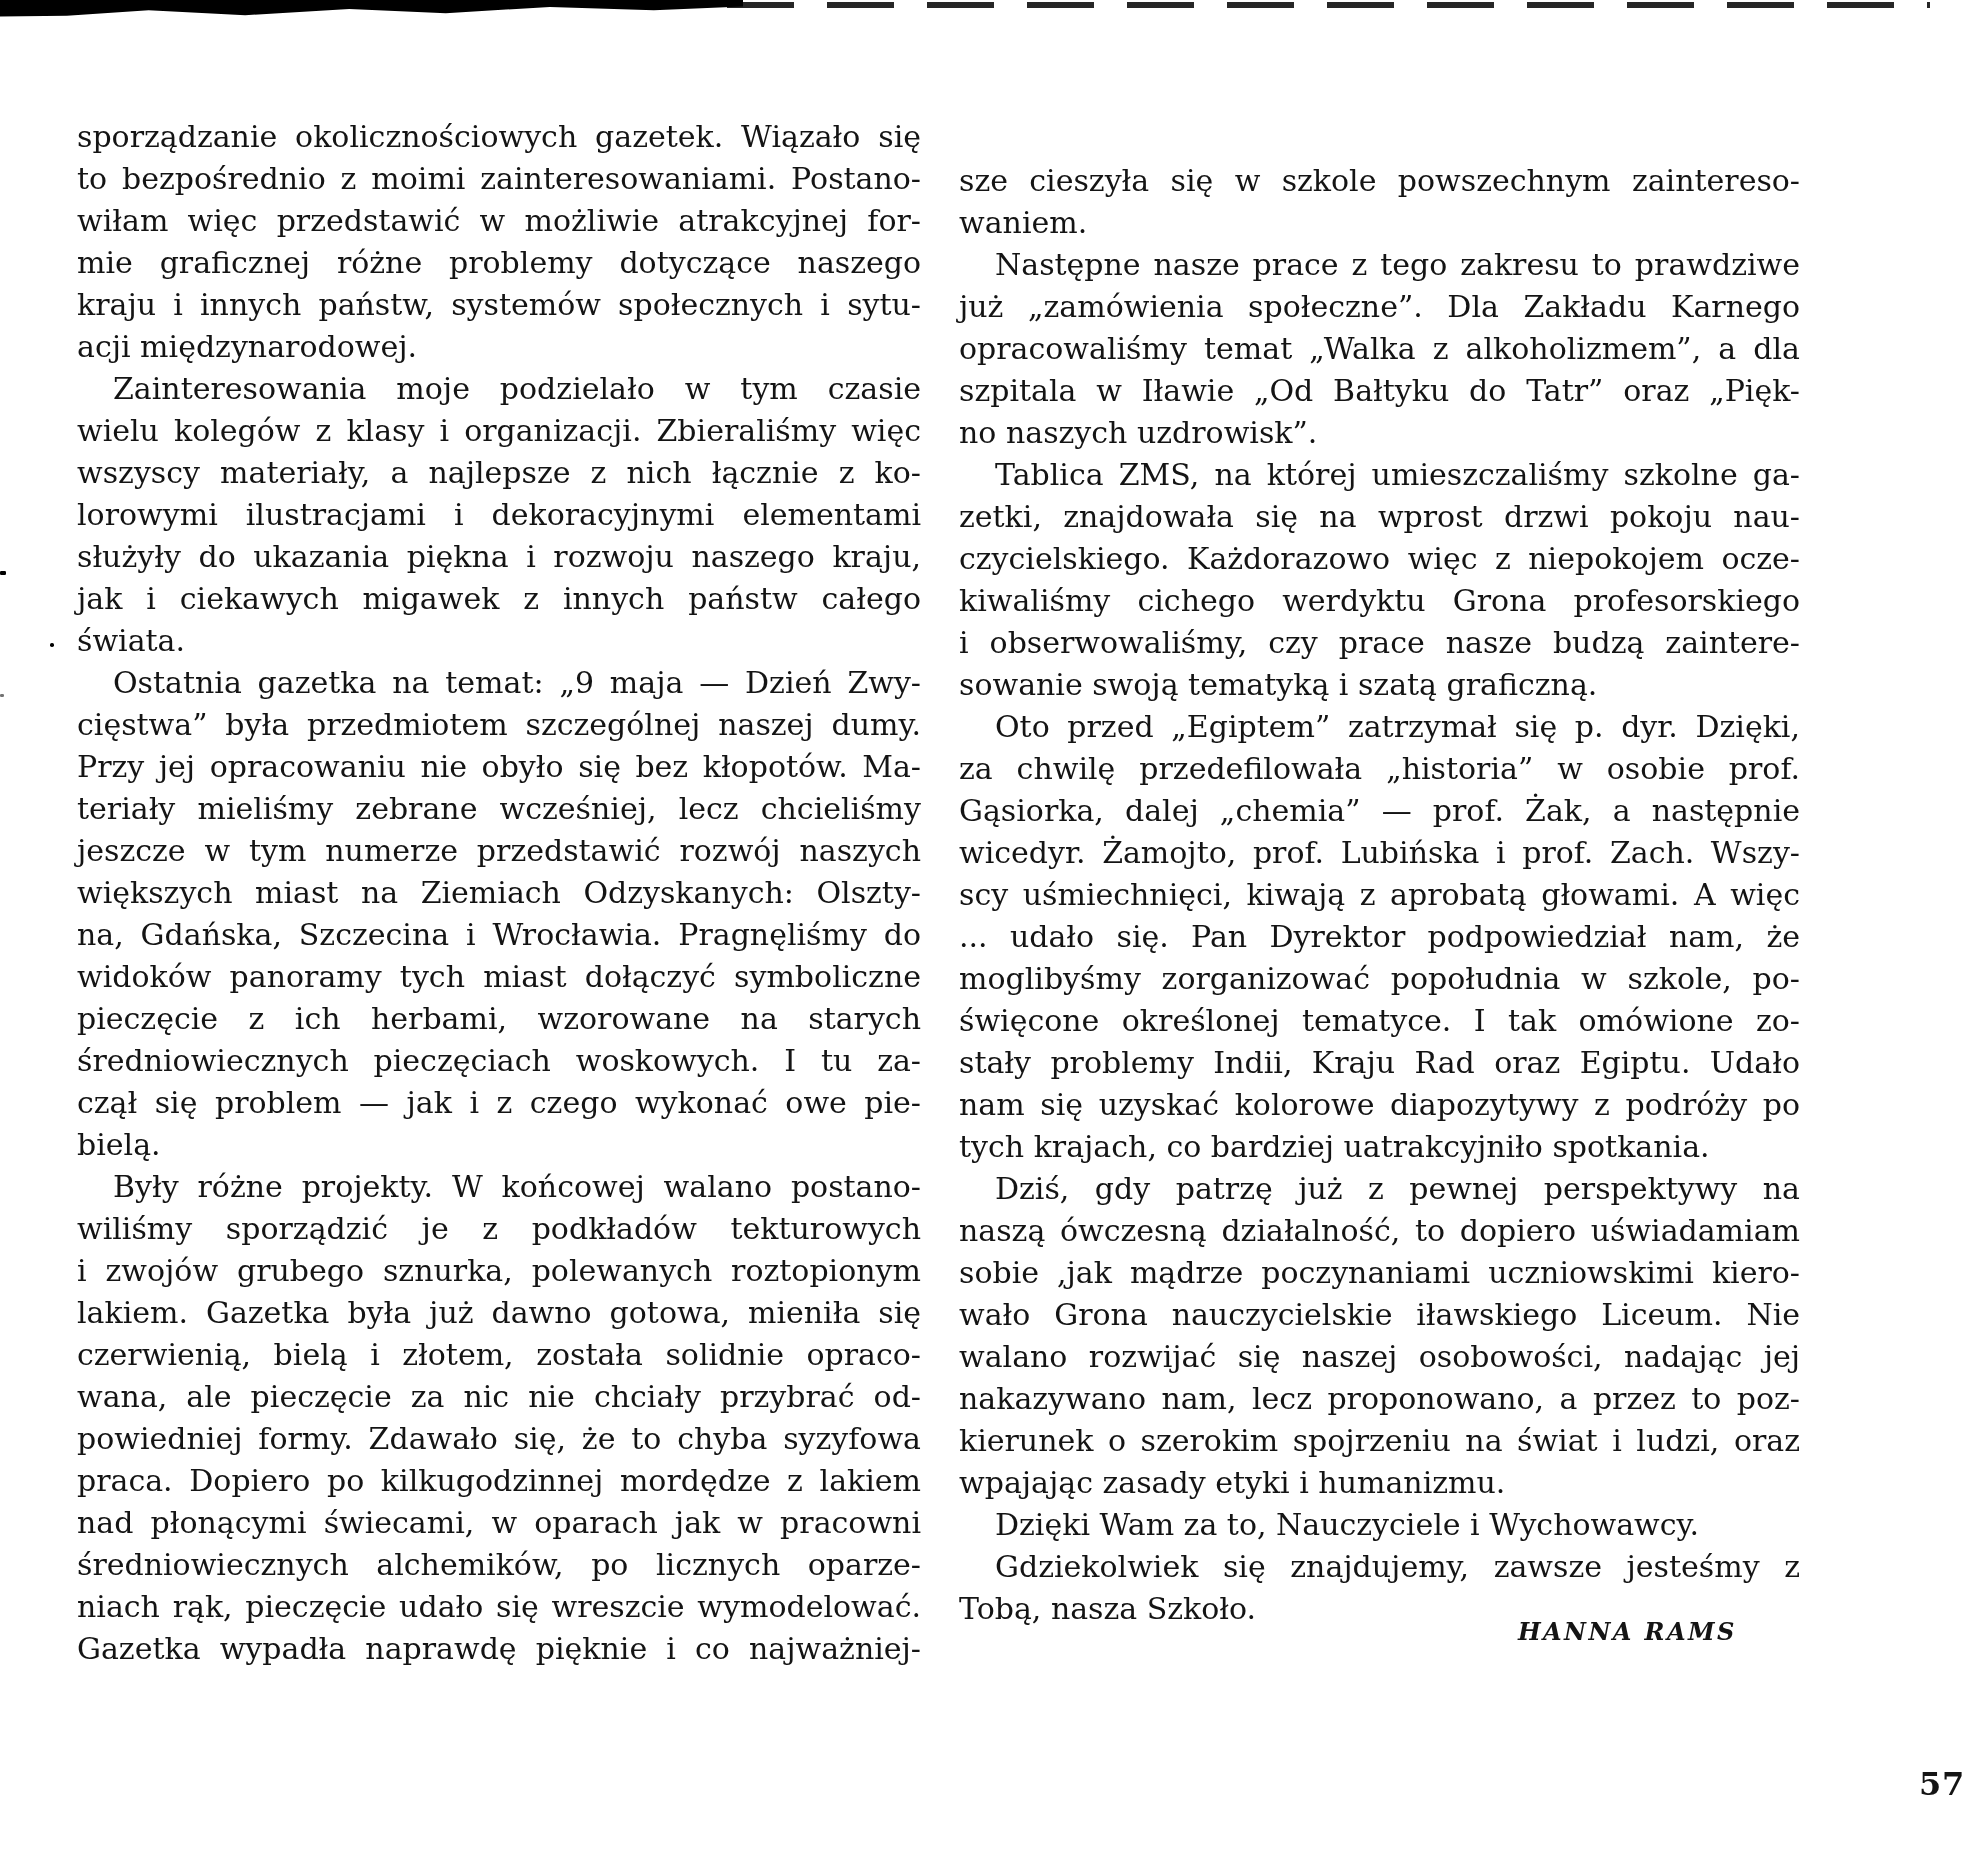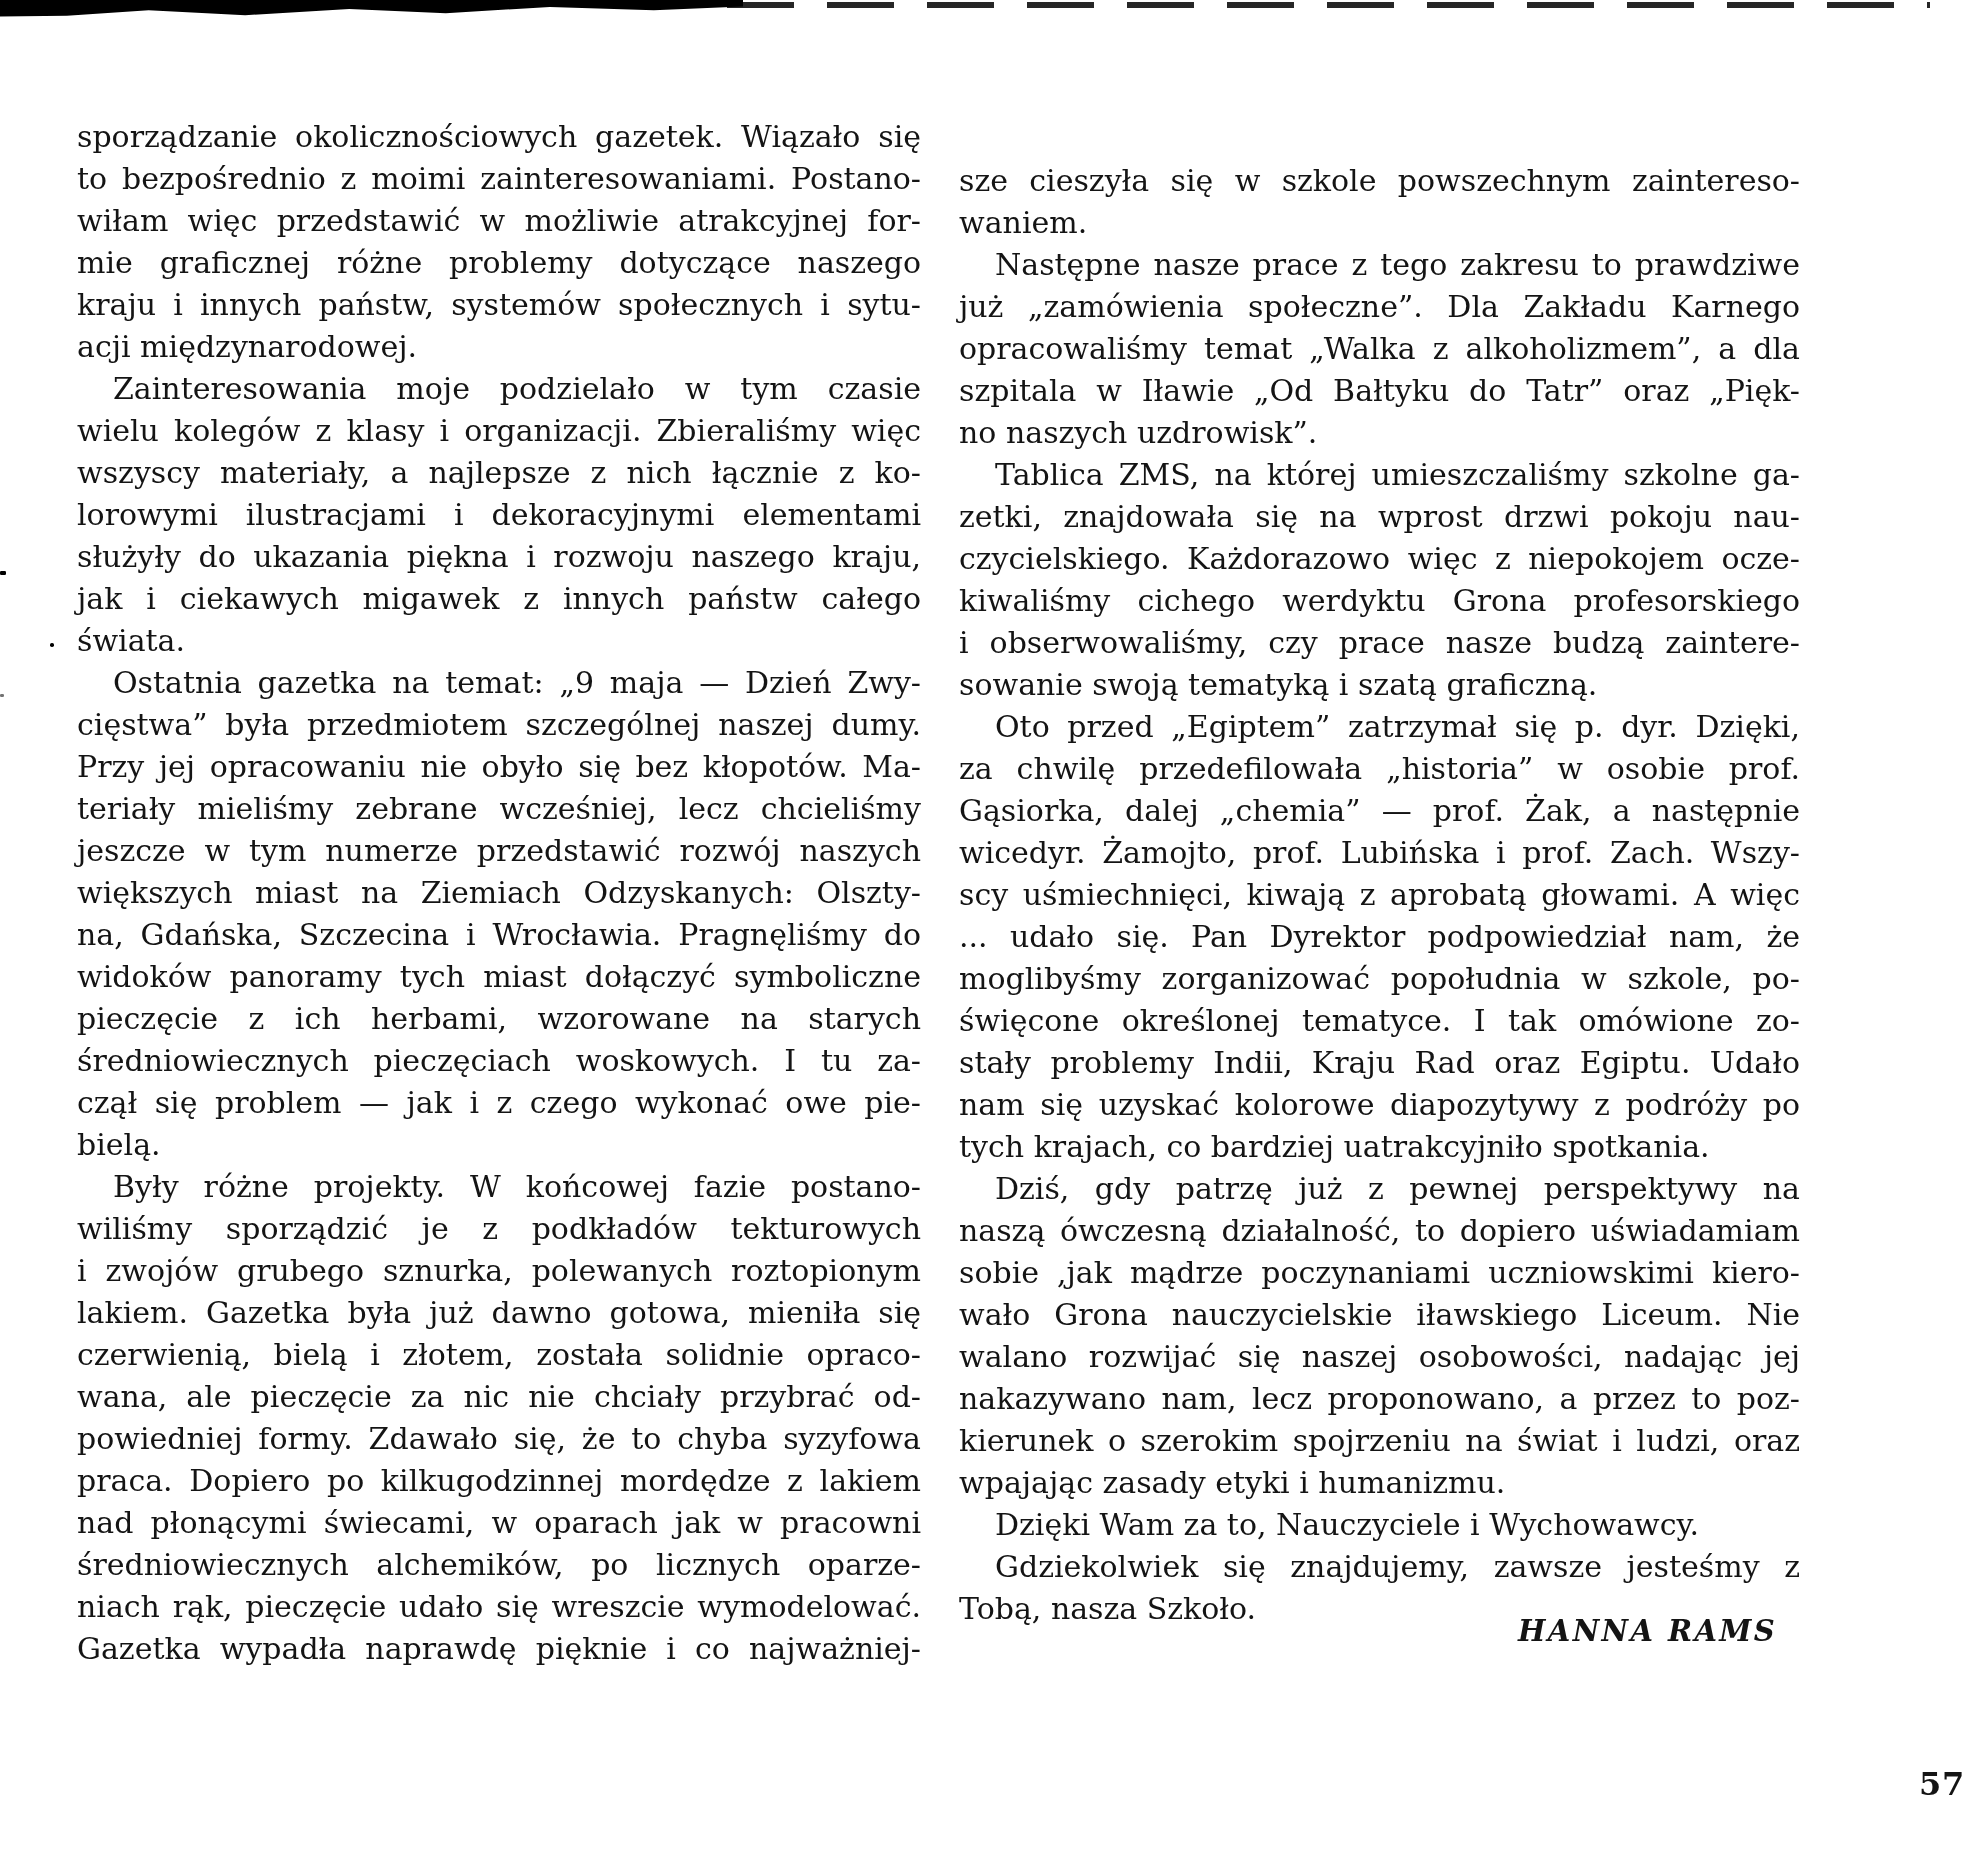--- a/index.html
+++ b/index.html
@@ -39,21 +39,21 @@
     text-align-last:justify;
     white-space:normal;
   }
   .line.indent{text-indent:36px;}
   .line.end{
     -moz-text-align-last:left;
     text-align-last:left;
   }
   .signature{
     position:absolute;left:1518px;top:1618px;
-    font-size:29px;font-style:italic;font-weight:bold;
+    font-size:24px;font-style:italic;font-weight:bold;
     letter-spacing:2.4px;line-height:27.5px;
   }
   .page-number{
     position:absolute;left:1919px;top:1769px;
     font-size:32px;font-weight:bold;letter-spacing:0.8px;line-height:31px;
   }
 </style>
 </head>
 <body>
 
@@ -85,21 +85,21 @@
       <div class="line">Przy jej opracowaniu nie obyło się bez kłopotów. Ma-</div>
       <div class="line">teriały mieliśmy zebrane wcześniej, lecz chcieliśmy</div>
       <div class="line">jeszcze w tym numerze przedstawić rozwój naszych</div>
       <div class="line">większych miast na Ziemiach Odzyskanych: Olszty-</div>
       <div class="line">na, Gdańska, Szczecina i Wrocławia. Pragnęliśmy do</div>
       <div class="line">widoków panoramy tych miast dołączyć symboliczne</div>
       <div class="line">pieczęcie z ich herbami, wzorowane na starych</div>
       <div class="line">średniowiecznych pieczęciach woskowych. I tu za-</div>
       <div class="line">czął się problem — jak i z czego wykonać owe pie-</div>
       <div class="line end">bielą.</div>
-      <div class="line indent">Były różne projekty. W końcowej fazie postano-</div>
+      <div class="line indent">Były różne projekty. W końcowej walano postano-</div>
       <div class="line">wiliśmy sporządzić je z podkładów tekturowych</div>
       <div class="line">i zwojów grubego sznurka, polewanych roztopionym</div>
       <div class="line">lakiem. Gazetka była już dawno gotowa, mieniła się</div>
       <div class="line">czerwienią, bielą i złotem, została solidnie opraco-</div>
       <div class="line">wana, ale pieczęcie za nic nie chciały przybrać od-</div>
       <div class="line">powiedniej formy. Zdawało się, że to chyba syzyfowa</div>
       <div class="line">praca. Dopiero po kilkugodzinnej mordędze z lakiem</div>
       <div class="line">nad płonącymi świecami, w oparach jak w pracowni</div>
       <div class="line">średniowiecznych alchemików, po licznych oparze-</div>
       <div class="line">niach rąk, pieczęcie udało się wreszcie wymodelować.</div>

